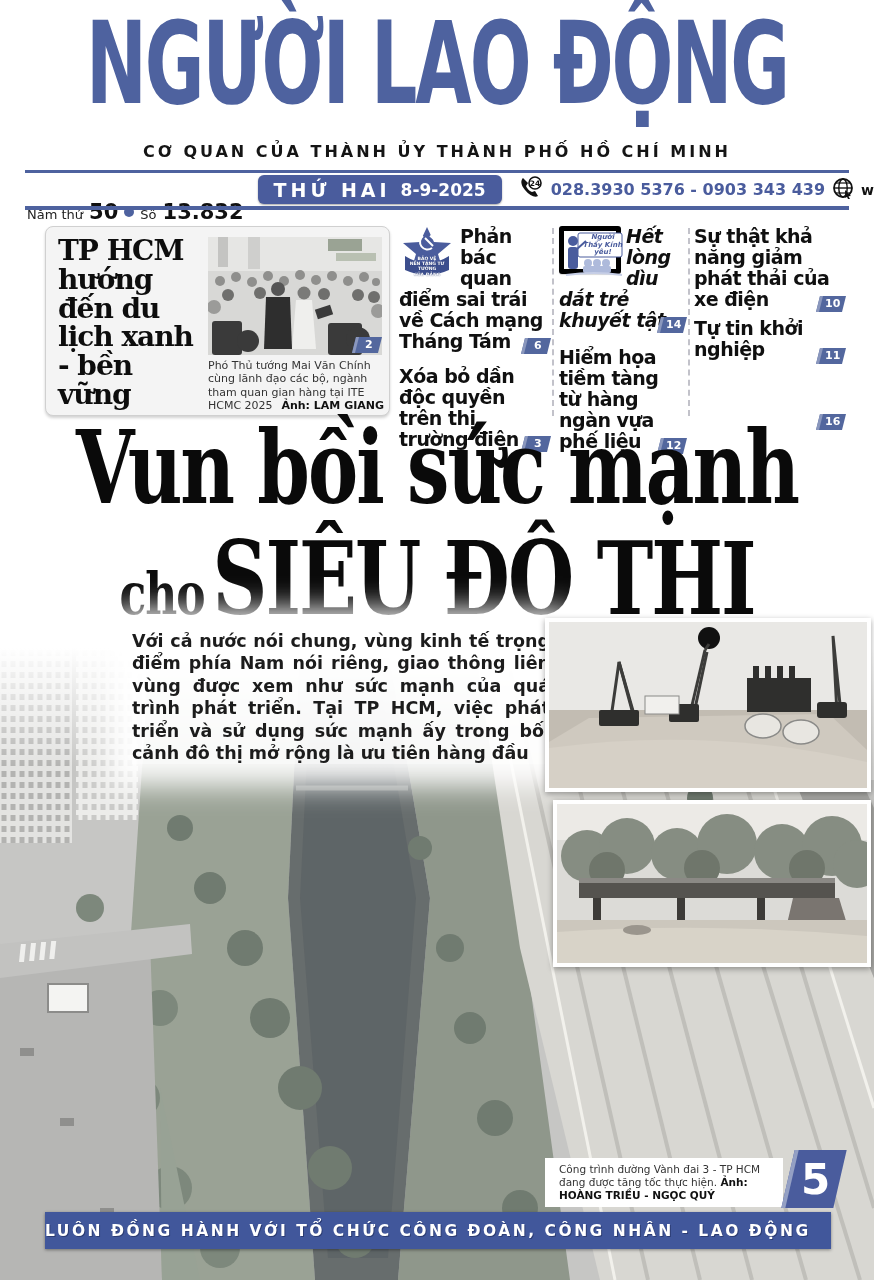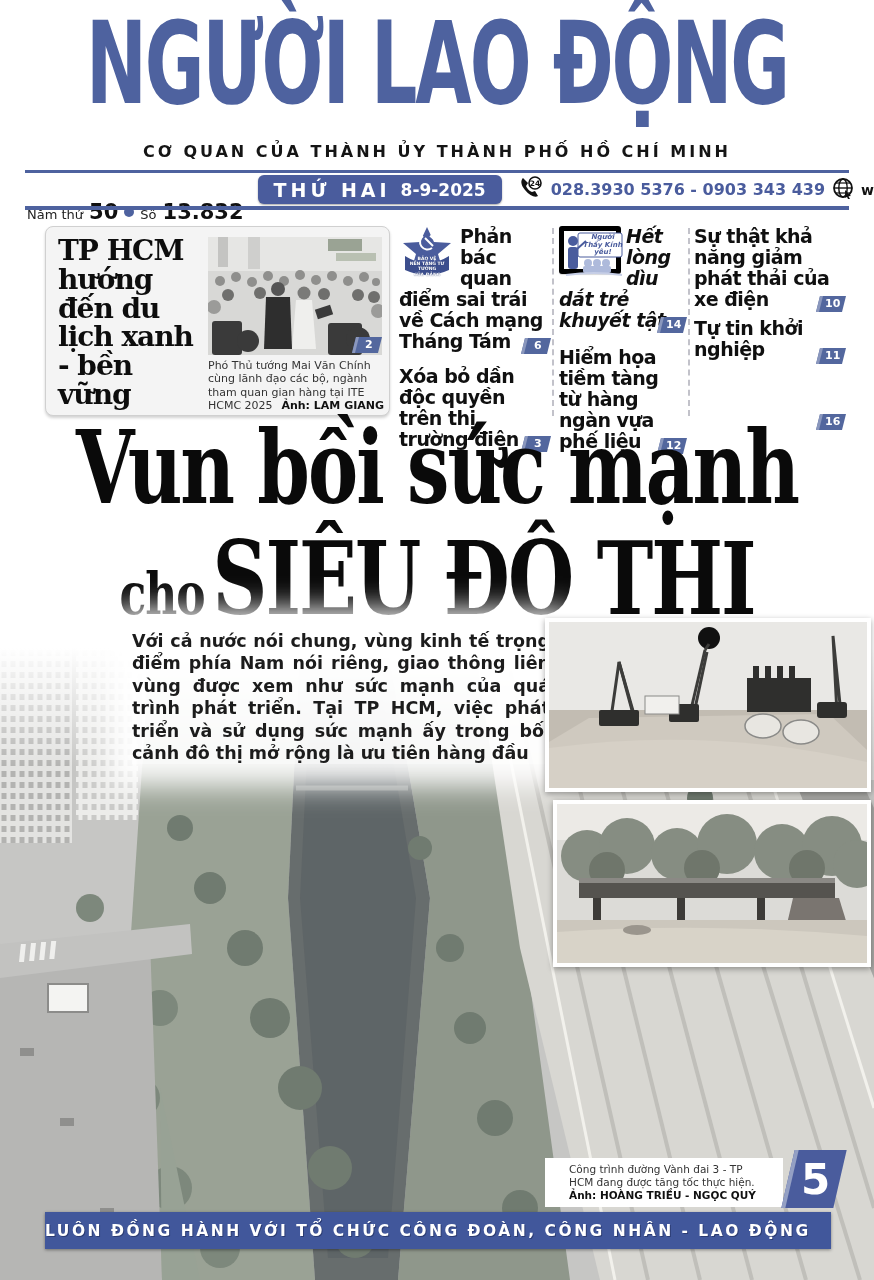--- a/index.html
+++ b/index.html
@@ -130,21 +130,21 @@
   .photo-fade{ position:absolute; left:0; top:0; width:874px; height:120px;
     background:linear-gradient(#ffffff, rgba(255,255,255,0)); }
 
   .inset{ position:absolute; background:#fff; padding:4px; box-shadow:0 2px 6px rgba(0,0,0,.35); }
   .inset1{ left:545px; top:618px; width:326px; height:174px; }
   .inset2{ left:553px; top:800px; width:318px; height:167px; }
   .inset svg{ display:block; }
 
   .main-caption{
     position:absolute; left:545px; top:1158px; width:238px; min-height:46px;
-    background:#fff; padding:5px 24px; font-size:10.5px; line-height:1.25; color:#333;
+    background:#fff; padding:5px 14px; font-size:10.5px; line-height:1.25; color:#333;
   }
   .main-caption .credit{ font-weight:bold; color:#111; }
   .page5{
     position:absolute; left:788px; top:1150px; width:52px; height:58px;
     background:#4a5c9d; transform:skewX(-13deg);
     display:flex; align-items:center; justify-content:center;
     border-left:4px solid #94a0c4;
   }
   .page5 span{ transform:skewX(13deg); color:#fff; font-weight:bold; font-size:42px; }
 

